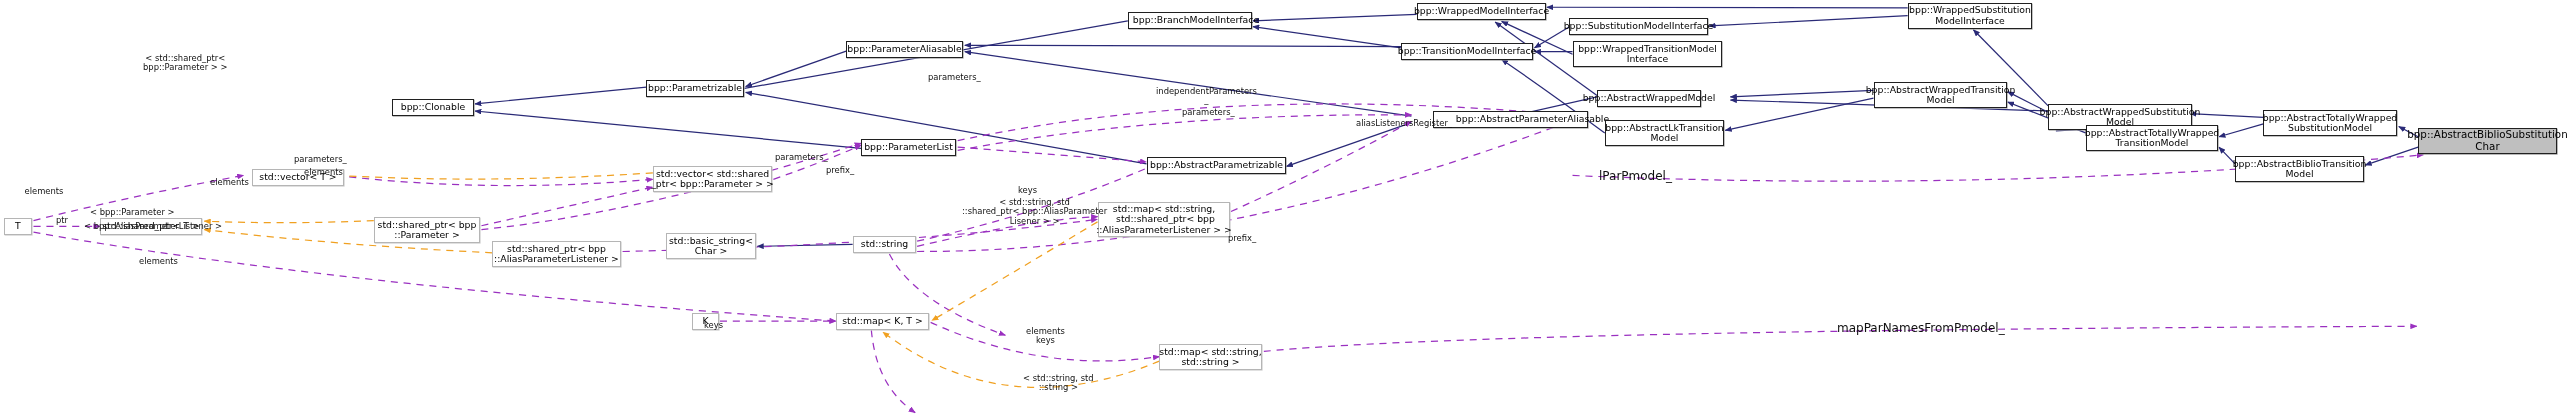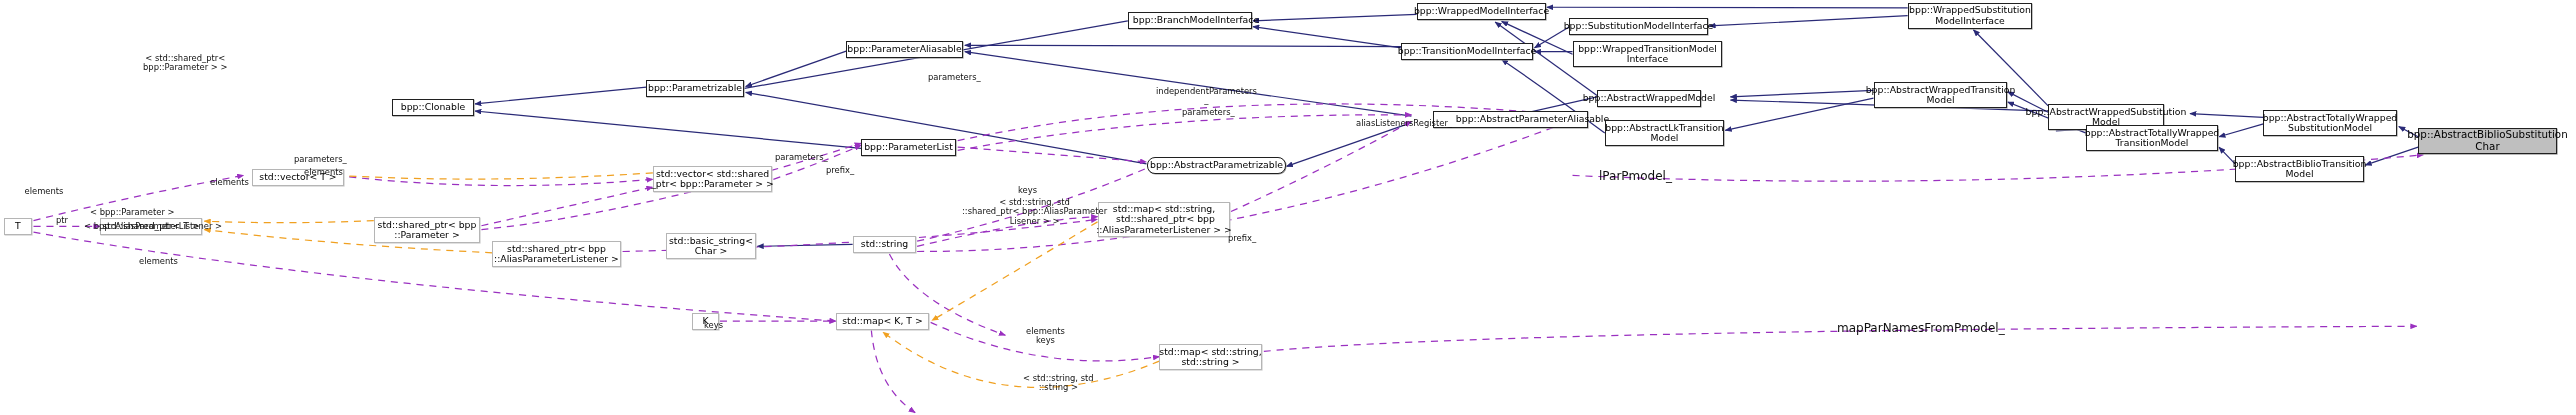--- a/index.html
+++ b/index.html
@@ -180,36 +180,36 @@
   <div class="node tpl" style="left:1098px;top:202px;width:132px;height:35px;">std::map&lt; std::string,
  std::shared_ptr&lt; bpp
 ::AliasParameterListener &gt; &gt;</div>
   <div class="node tpl" style="left:1159px;top:344px;width:103px;height:26px;">std::map&lt; std::string,
 std::string &gt;</div>
 
   <div class="node cls" style="left:392px;top:99px;width:82px;height:17px;">bpp::Clonable</div>
   <div class="node cls" style="left:646px;top:80px;width:98px;height:17px;">bpp::Parametrizable</div>
   <div class="node cls" style="left:846px;top:41px;width:117px;height:17px;">bpp::ParameterAliasable</div>
   <div class="node cls" style="left:861px;top:139px;width:95px;height:17px;">bpp::ParameterList</div>
-  <div class="node cls" style="left:1147px;top:157px;width:139px;height:17px;border-radius:8px;">bpp::AbstractParametrizable</div>
+  <div class="node cls" style="left:1147px;top:157px;width:139px;height:17px;">bpp::AbstractParametrizable</div>
   <div class="node cls" style="left:1433px;top:111px;width:155px;height:17px;padding-left:44px;">bpp::AbstractParameterAliasable</div>
   <div class="node cls" style="left:1128px;top:11.6px;width:124px;height:17px;padding-left:12px;">bpp::BranchModelInterface</div>
   <div class="node cls" style="left:1401px;top:43px;width:132px;height:17px;">bpp::TransitionModelInterface</div>
   <div class="node cls" style="left:1417px;top:3.2px;width:129px;height:17px;">bpp::WrappedModelInterface</div>
   <div class="node cls" style="left:1569px;top:18px;width:139px;height:17px;">bpp::SubstitutionModelInterface</div>
   <div class="node cls" style="left:1573px;top:41px;width:149px;height:26px;">bpp::WrappedTransitionModel
 Interface</div>
   <div class="node cls" style="left:1908px;top:2.6px;width:124px;height:26px;">bpp::WrappedSubstitution
 ModelInterface</div>
   <div class="node cls" style="left:1597px;top:90px;width:104px;height:17px;">bpp::AbstractWrappedModel</div>
   <div class="node cls" style="left:1605px;top:120px;width:119px;height:26px;">bpp::AbstractLkTransition
 Model</div>
   <div class="node cls" style="left:1874px;top:82px;width:133px;height:26px;">bpp::AbstractWrappedTransition
 Model</div>
-  <div class="node cls" style="left:2048px;top:104px;width:116px;height:26px;">bpp::AbstractWrappedSubstitution
+  <div class="node cls" style="left:2048px;top:104px;width:144px;height:26px;">bpp::AbstractWrappedSubstitution
 Model</div>
   <div class="node cls" style="left:2086px;top:125px;width:132px;height:26px;">bpp::AbstractTotallyWrapped
 TransitionModel</div>
   <div class="node cls" style="left:2263px;top:110px;width:134px;height:26px;">bpp::AbstractTotallyWrapped
 SubstitutionModel</div>
   <div class="node cls" style="left:2235px;top:156px;width:129px;height:26px;">bpp::AbstractBiblioTransition
 Model</div>
   <div class="node me" style="left:2418px;top:128px;width:139px;height:26px;">bpp::AbstractBiblioSubstitution
 Char</div>
 

